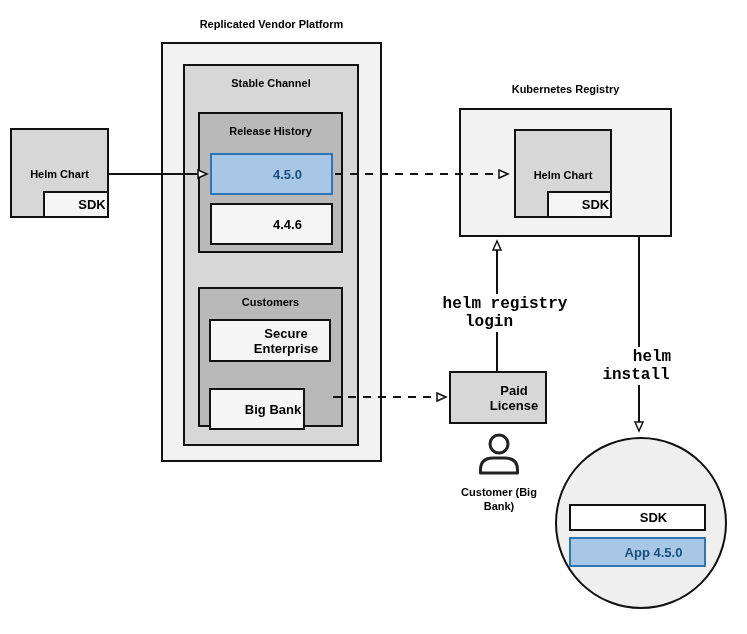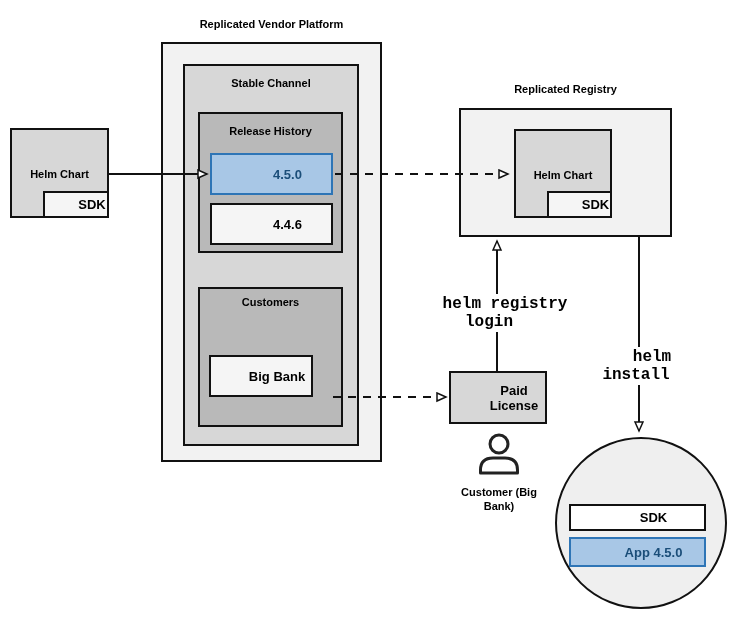--- a/index.html
+++ b/index.html
@@ -42,32 +42,35 @@
   <div class="box cbox fill-blue" style="left:210px;top:153px;width:123px;height:42px;">
     <span>4.5.0</span>
   </div>
   <div class="box cbox fill-off" style="left:210px;top:203px;width:123px;height:42px;">
     <span>4.4.6</span>
   </div>
 
   <div class="box fill-mid" style="left:198px;top:287px;width:145px;height:140px;"></div>
   <div class="lbl" style="left:198px;top:295px;width:145px;">Customers</div>
 
-  <div class="box cbox fill-off" style="left:209px;top:355px;width:104px;height:42px;text-align:right;">
+  <div class="box cbox fill-off" style="left:209px;top:319px;width:122px;height:43px;">
+    <span class="wrap-narrow">Secure Enterprise</span>
+  </div>
+  <div class="box cbox fill-off" style="left:209px;top:388px;width:96px;height:42px;text-align:right;">
     <span>Big Bank</span>
   </div>
 
   <div class="box fill-light" style="left:10px;top:128px;width:99px;height:90px;"></div>
   <div class="lbl" style="left:10px;top:167px;width:99px;">Helm Chart</div>
   <div class="box cbox fill-off" style="left:43px;top:191px;width:66px;height:27px;">
     <span>SDK</span>
   </div>
 
   <div class="box fill-lightest" style="left:459px;top:108px;width:213px;height:129px;"></div>
-  <div class="lbl" style="left:459px;top:82px;width:213px;">Replicated Registry</div>
+  <div class="lbl" style="left:459px;top:82px;width:213px;">Kubernetes Registry</div>
   <div class="box fill-light" style="left:514px;top:129px;width:98px;height:89px;"></div>
   <div class="lbl" style="left:514px;top:168px;width:98px;">Helm Chart</div>
   <div class="box cbox fill-off" style="left:547px;top:191px;width:65px;height:27px;">
     <span>SDK</span>
   </div>
 
   <div class="box cbox fill-light" style="left:449px;top:371px;width:98px;height:53px;">
     <span class="wrap-paid">Paid License</span>
   </div>
 

